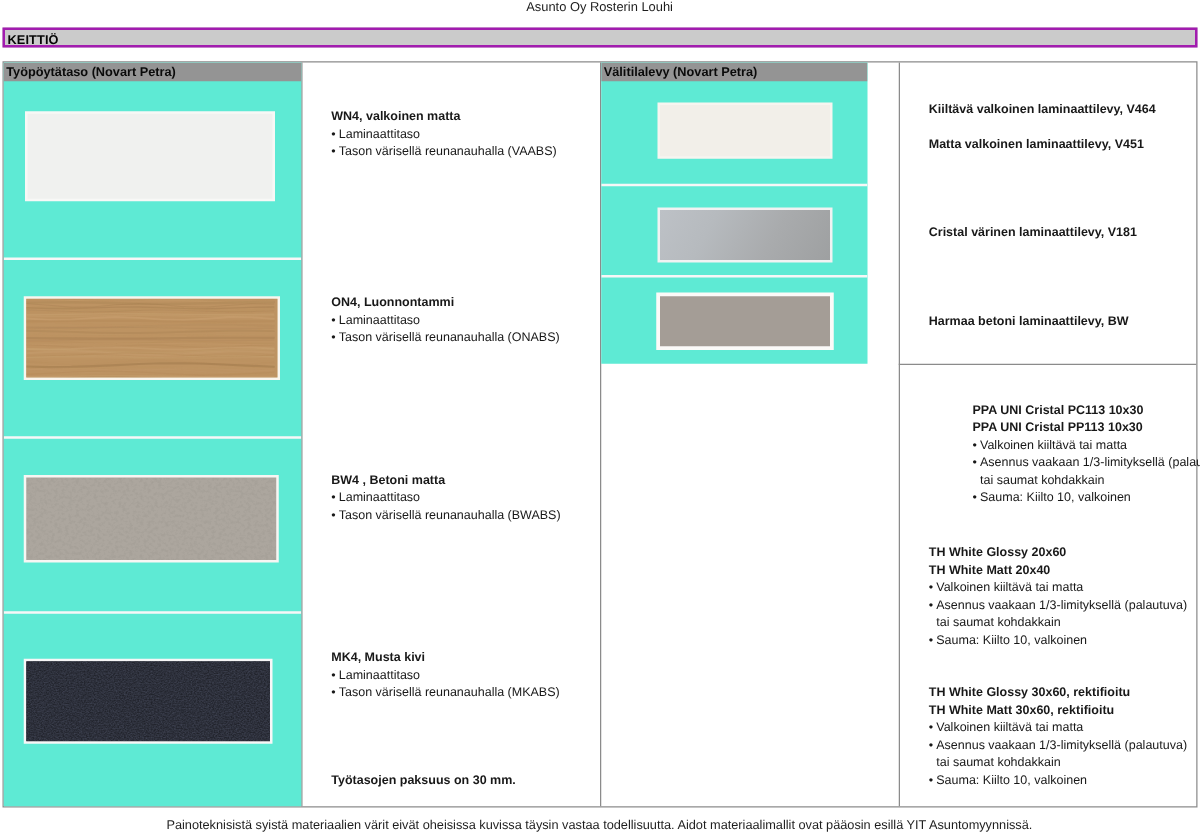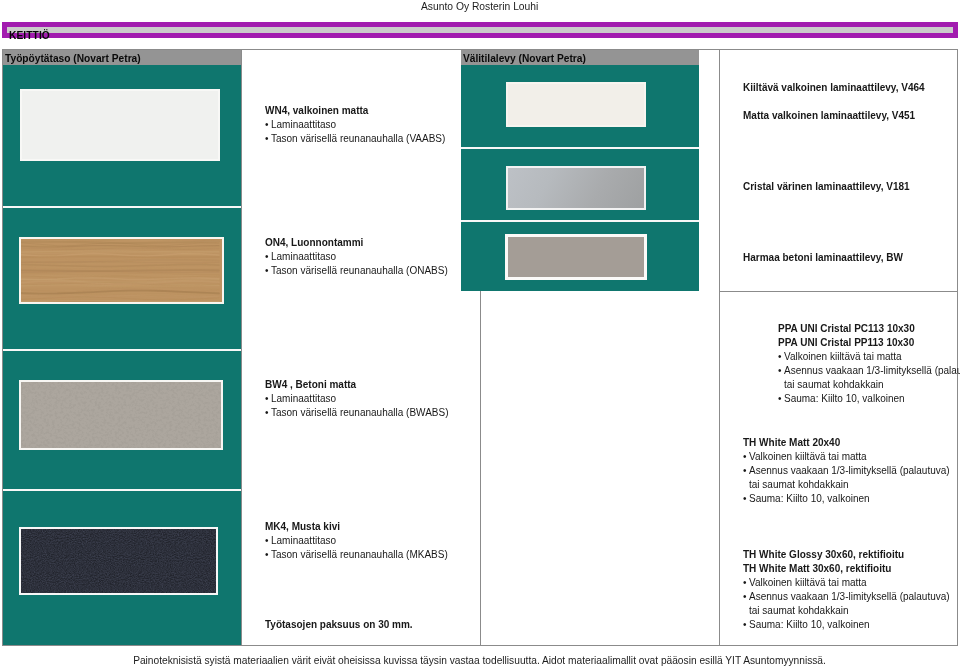--- a/index.html
+++ b/index.html
@@ -1,29 +1,29 @@
 <!DOCTYPE html>
 <html><head>
 <meta charset="utf-8">
 <style>
   html,body{margin:0;padding:0;background:#ffffff;}
   body{width:960px;height:666px;font-family:"Liberation Sans",sans-serif;color:#181818;overflow:hidden;position:relative;}
   .doc{position:absolute;left:0;top:0;width:960px;height:666px;}
 
   .doc-title{position:absolute;left:421px;top:1px;font-size:10.3px;color:#1d1d1d;white-space:nowrap;}
 
-  .room-bar{position:absolute;left:2px;top:22px;width:956px;height:16px;background:#cbcbcb;border:5px solid #a21caf;box-sizing:border-box;padding-left:44px;}
+  .room-bar{position:absolute;left:2px;top:22px;width:956px;height:16px;background:#cbcbcb;border:2px solid #a21caf;box-sizing:border-box;padding-left:44px;}
   .room-bar .lbl{position:absolute;left:2px;top:3px;font-size:10.2px;font-weight:bold;color:#060606;letter-spacing:.1px;}
 
   .table{position:absolute;left:2px;top:49px;width:956px;height:597px;box-sizing:border-box;
          border:1px solid #8b8b8b;background:#fff;}
   .vsep{position:absolute;top:0;bottom:0;width:1px;background:#8b8b8b;}
   .hsep{position:absolute;height:1px;background:#8b8b8b;}
 
-  .panel{position:absolute;background:#0f766e;overflow:hidden;}
+  .panel{position:absolute;background:#5eead4;overflow:hidden;}
   .panel-head{position:absolute;left:0;right:0;top:0;height:15px;background:#949494;}
   .panel-head .lbl{position:absolute;left:2px;top:3px;font-size:10.2px;font-weight:bold;color:#0a0a0a;white-space:nowrap;}
   .rowsep{position:absolute;left:0;right:0;height:2px;background:#f7f7f7;}
 
   .sw{position:absolute;overflow:hidden;}
   .sw-white{background:#f0f1ef;box-shadow:0 0 0 2px #f8f8f6;}
   .sw-oak{background:#bf9764;box-shadow:0 0 0 2px #f9f6ef;}
   .sw-beton{background:#aca69e;box-shadow:0 0 0 2px #f7f6f3;}
   .sw-black{background:#2e313b;box-shadow:0 0 0 2px #f7f7f7;}
   .sw-glosswhite{background:#f2efe9;box-shadow:0 0 0 2px #f7f5f0;}
@@ -132,21 +132,21 @@
           <filter id="gf" x="0" y="0" width="100%" height="100%" color-interpolation-filters="sRGB">
             <feTurbulence type="fractalNoise" baseFrequency="0.75 0.95" numOctaves="4" seed="12" result="n"></feTurbulence>
             <feColorMatrix in="n" type="matrix" values="0 0 0 0 0  0 0 0 0 0  0 0 0 0 0  0 0 0 1.5 -0.2"></feColorMatrix>
           </filter>
           <rect width="195" height="64" fill="#3d4150"></rect>
           <rect width="195" height="64" fill="#b9bfcf" filter="url(#gf)" opacity="0.46"></rect>
         </svg>
       </div>
   </div>
 
-  <div class="txtblk" style="left:253px;top:104px">
+  <div class="txtblk" style="left:253px;top:87px">
     <div class="ttl">WN4, valkoinen matta</div>
     <div class="bl"><span class="bu">•</span><span>Laminaattitaso</span></div>
     <div class="bl"><span class="bu">•</span><span>Tason värisellä reunanauhalla (VAABS)</span></div>
   </div>
   <div class="txtblk" style="left:253px;top:236px">
     <div class="ttl">ON4, Luonnontammi</div>
     <div class="bl"><span class="bu">•</span><span>Laminaattitaso</span></div>
     <div class="bl"><span class="bu">•</span><span>Tason värisellä reunanauhalla (ONABS)</span></div>
   </div>
   <div class="txtblk" style="left:253px;top:378px">
@@ -154,21 +154,21 @@
     <div class="bl"><span class="bu">•</span><span>Laminaattitaso</span></div>
     <div class="bl"><span class="bu">•</span><span>Tason värisellä reunanauhalla (BWABS)</span></div>
   </div>
   <div class="txtblk" style="left:253px;top:520px">
     <div class="ttl">MK4, Musta kivi</div>
     <div class="bl"><span class="bu">•</span><span>Laminaattitaso</span></div>
     <div class="bl"><span class="bu">•</span><span>Tason värisellä reunanauhalla (MKABS)</span></div>
   </div>
   <div class="txtblk ttl" style="left:253px;top:618px">Työtasojen paksuus on 30 mm.</div>
 
-  <div class="panel" id="p2" style="left:461px;top:50px;width:238px;height:241px">
+  <div class="panel" id="p2" style="left:481px;top:50px;width:213px;height:241px">
     <div class="panel-head">
       <span class="lbl">Välitilalevy (Novart Petra)</span>
     </div>
     <div class="rowsep" style="top:97px"></div>
     <div class="rowsep" style="top:170px"></div>
     <div class="sw sw-glosswhite" style="left:47px;top:34px;width:136px;height:41px"></div>
     <div class="sw sw-steel" style="left:47px;top:118px;width:136px;height:40px"></div>
     <div class="sw sw-concrete" style="left:47px;top:187px;width:136px;height:40px"></div>
   </div>
 
@@ -188,20 +188,21 @@
 
   <div class="txtblk" style="left:766px;top:322px">
     <div class="ttl">PPA UNI Cristal PC113 10x30</div>
     <div class="ttl">PPA UNI Cristal PP113 10x30</div>
     <div class="bl"><span class="bu">•</span><span>Valkoinen kiiltävä tai matta</span></div>
     <div class="bl"><span class="bu">•</span><span>Asennus vaakaan 1/3-limityksellä (palautuva)</span></div>
     <div class="bl"><span class="bu"></span><span>tai saumat kohdakkain</span></div>
     <div class="bl"><span class="bu">•</span><span>Sauma: Kiilto 10, valkoinen</span></div>
   </div>
   <div class="txtblk" style="left:731px;top:436px">
+    <div class="ttl">TH White Glossy 20x60</div>
     <div class="ttl">TH White Matt 20x40</div>
     <div class="bl"><span class="bu">•</span><span>Valkoinen kiiltävä tai matta</span></div>
     <div class="bl"><span class="bu">•</span><span>Asennus vaakaan 1/3-limityksellä (palautuva)</span></div>
     <div class="bl"><span class="bu"></span><span>tai saumat kohdakkain</span></div>
     <div class="bl"><span class="bu">•</span><span>Sauma: Kiilto 10, valkoinen</span></div>
   </div>
   <div class="txtblk" style="left:731px;top:548px">
     <div class="ttl">TH White Glossy 30x60, rektifioitu</div>
     <div class="ttl">TH White Matt 30x60, rektifioitu</div>
     <div class="bl"><span class="bu">•</span><span>Valkoinen kiiltävä tai matta</span></div>

